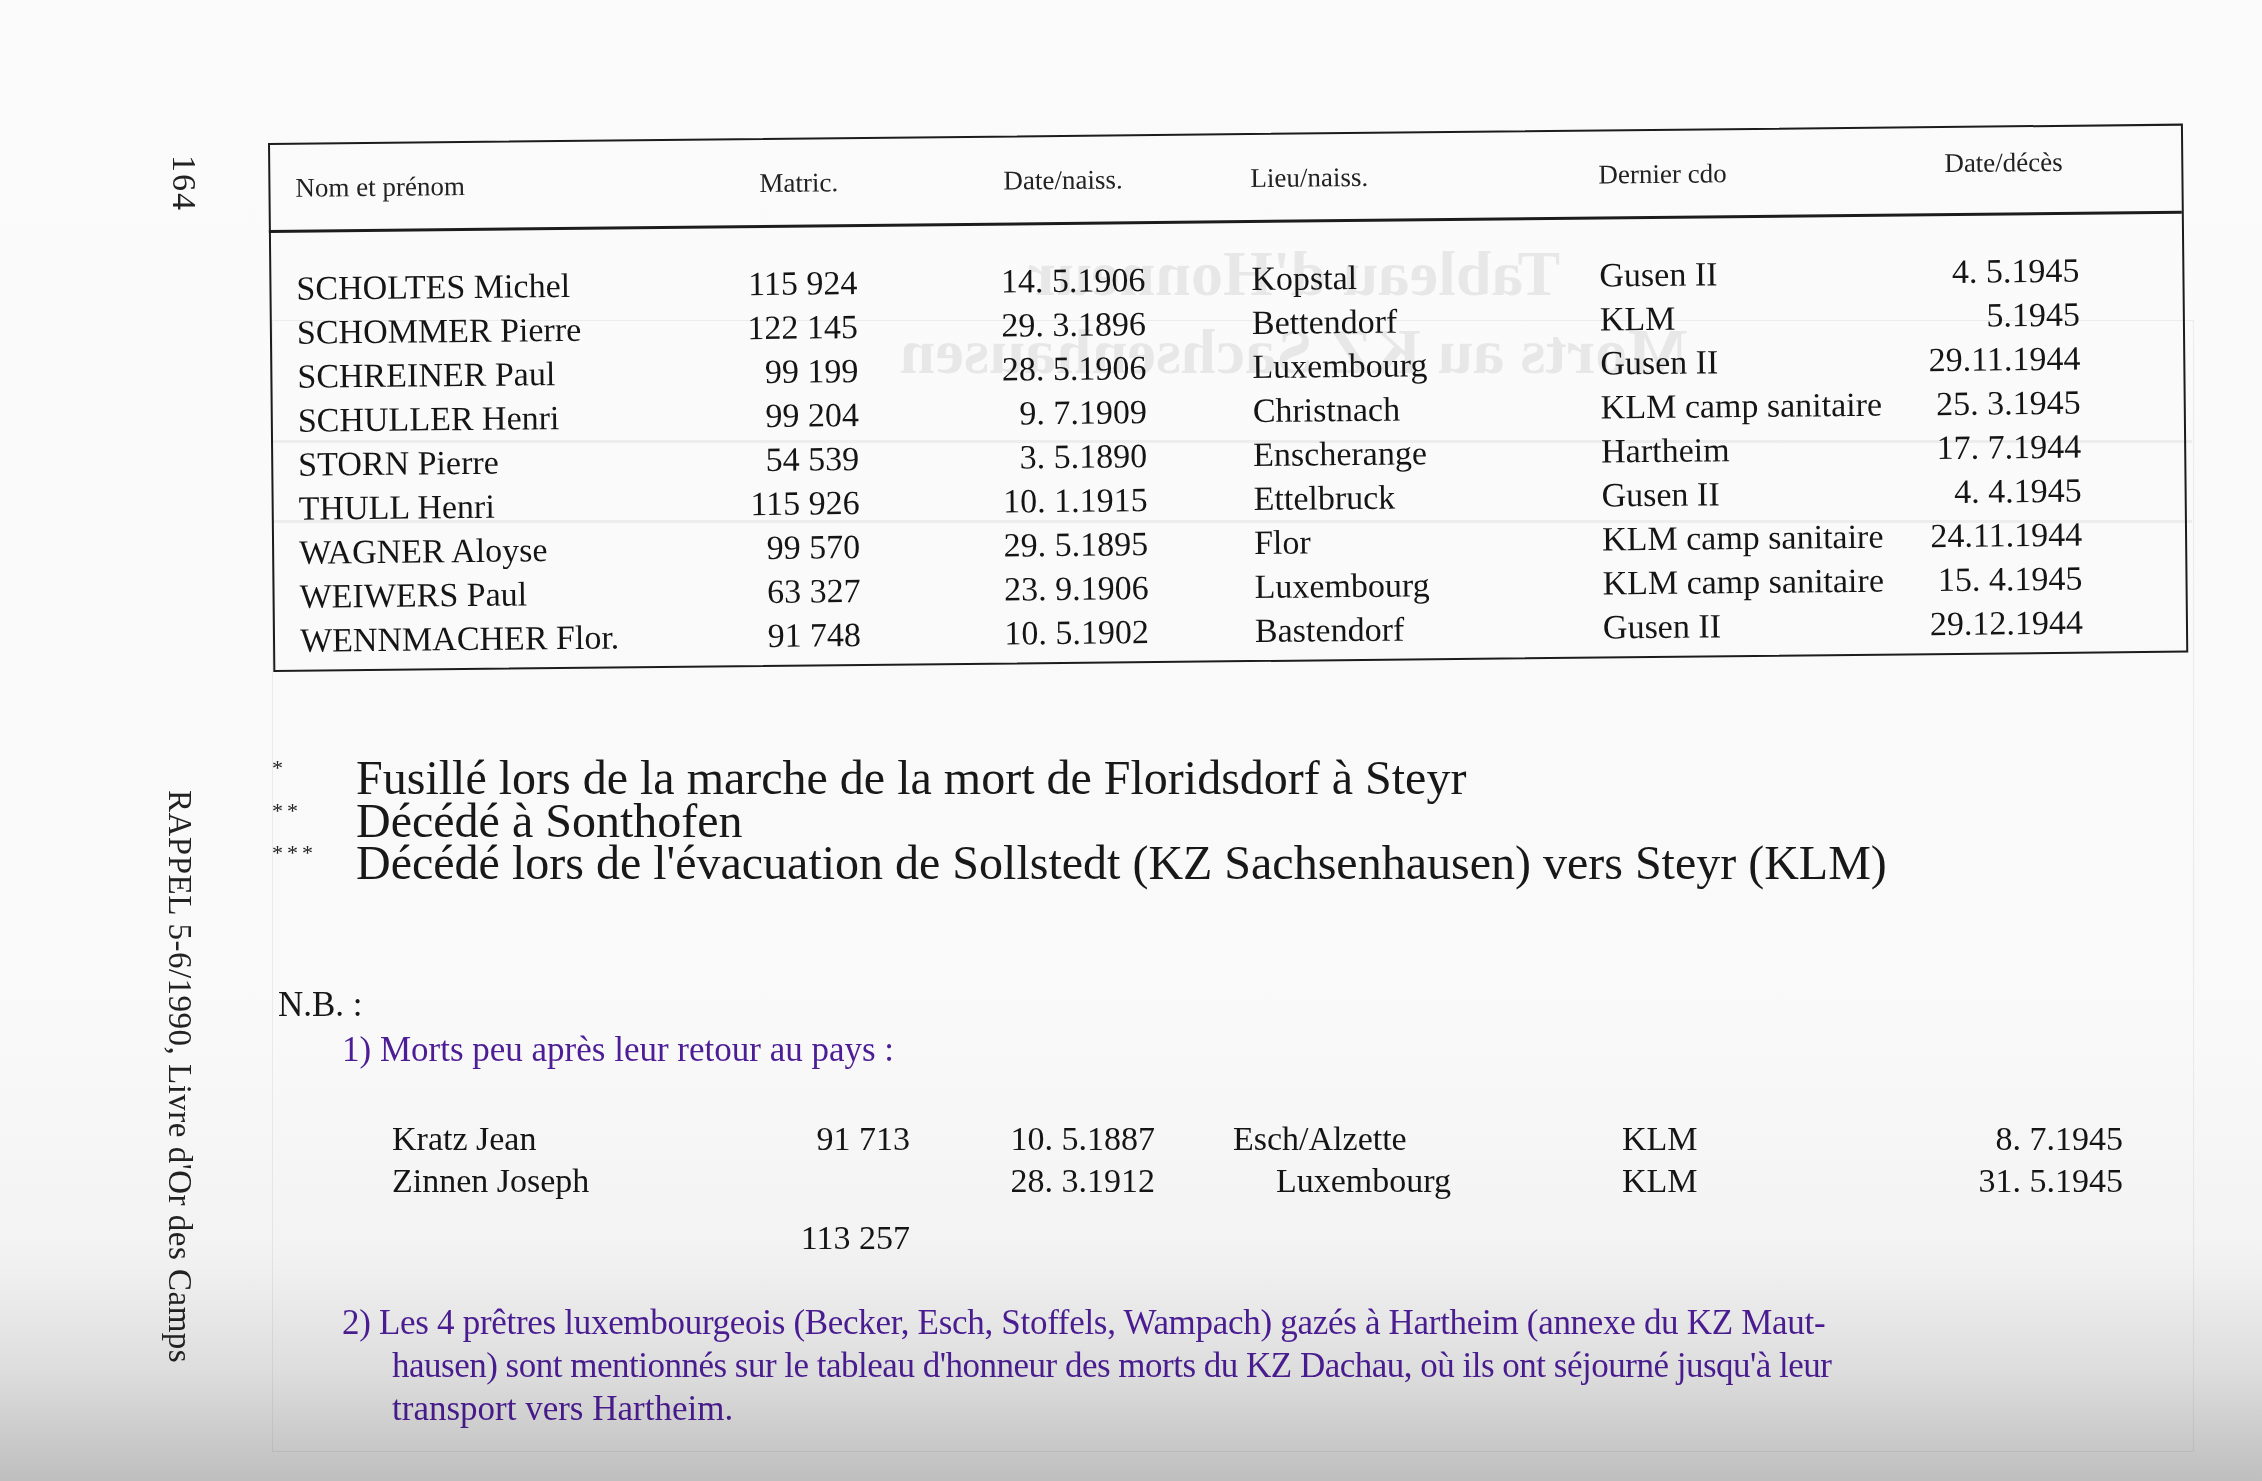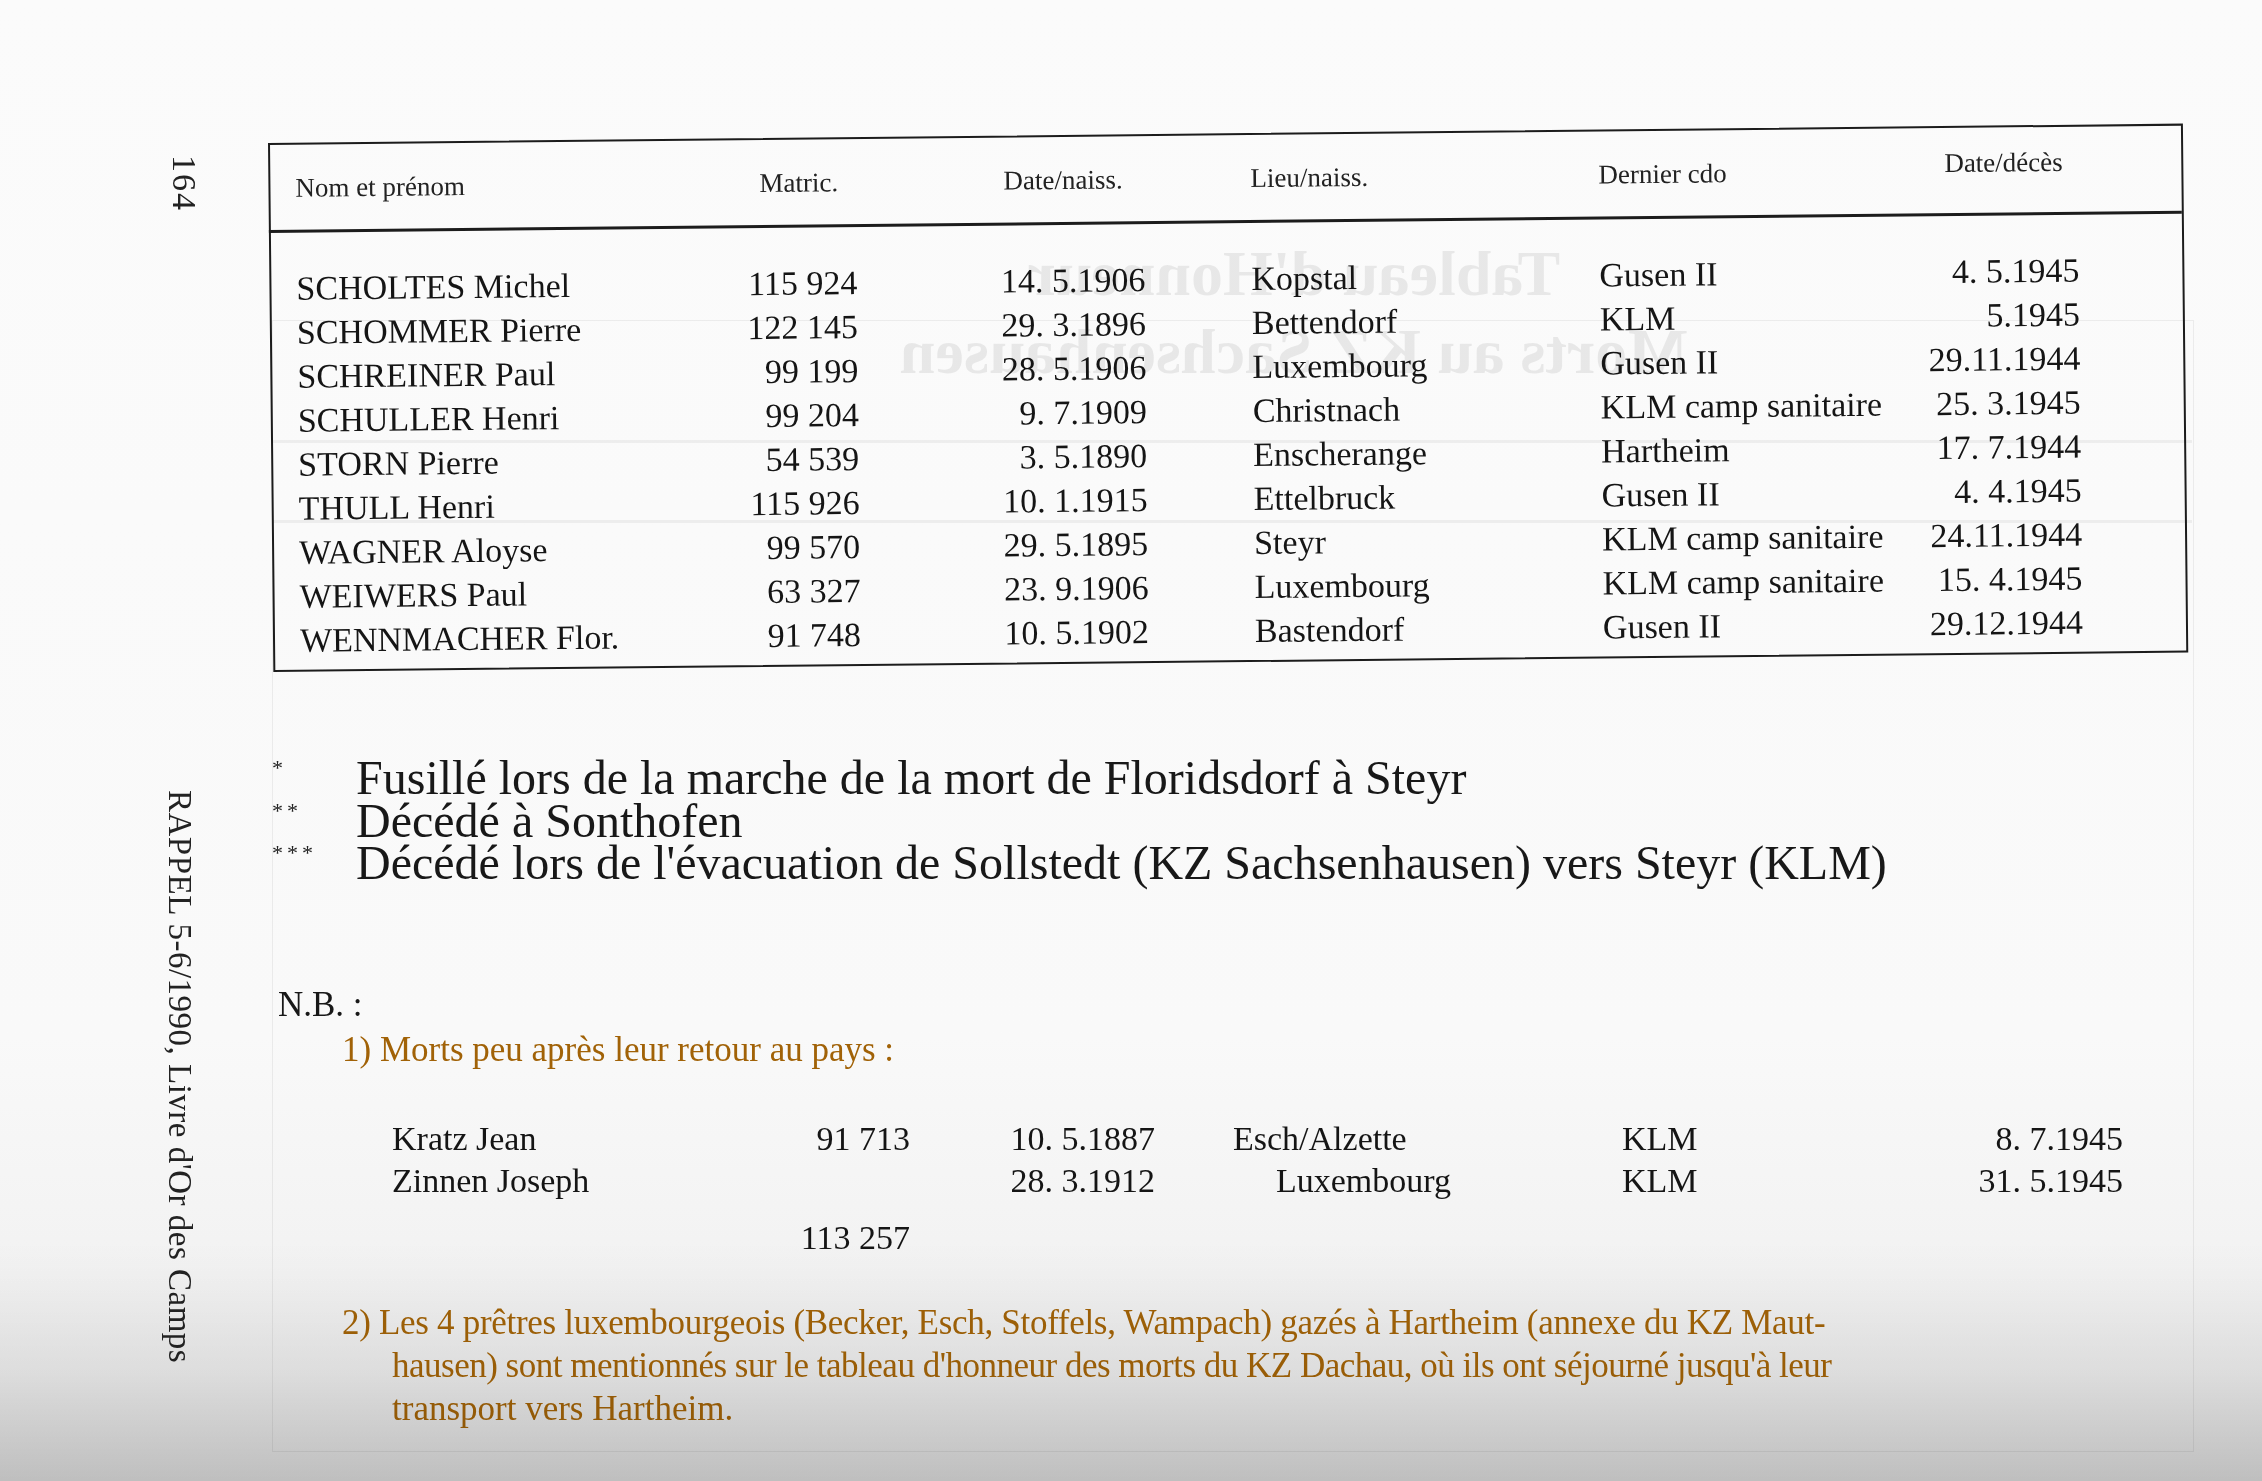--- a/index.html
+++ b/index.html
@@ -51,21 +51,21 @@
   .hcell, .cell {
     position:absolute; white-space:nowrap;
   }
   .hcell { font-size:27px; top:30px; color:#222; }
   .cell { font-size:34px; color:#151515; }
   .right { text-align:right; }
 
   .fn { position:absolute; font-size:48px; white-space:nowrap; color:#181818; }
   .fn-mark { position:absolute; font-size:22px; color:#222; letter-spacing:4px; }
   .nb { position:absolute; font-size:35px; color:#181818; }
-  .para { position:absolute; font-size:35px; white-space:nowrap; color:#a16207; }
+  .para { position:absolute; font-size:35px; white-space:nowrap; color:#4c1d95; }
   .sub { position:absolute; font-size:34px; white-space:nowrap; color:#151515; }
 </style>
 </head>
 <body>
 
 <div class="ghost-frame"></div>
 <div class="ghost-line" style="top:440px"></div>
 <div class="ghost-line" style="top:520px"></div>
 <div class="ghost ghost-title">Tableau d'Honneur<br>Morts au KZ Sachsenhausen</div>
 
@@ -128,21 +128,21 @@
     <div class="cell right" style="left:420px;width:168px;top:347px">115 926</div>
     <div class="cell right" style="left:640px;width:236px;top:347px">10. 1.1915</div>
     <div class="cell" style="left:982px;top:347px">Ettelbruck</div>
     <div class="cell" style="left:1330px;top:347px">Gusen II</div>
     <div class="cell right" style="left:1620px;width:190px;top:347px">4. 4.1945</div>
   </div>
   <div>
     <div class="cell" style="left:27px;top:391px">WAGNER Aloyse</div>
     <div class="cell right" style="left:420px;width:168px;top:391px">99 570</div>
     <div class="cell right" style="left:640px;width:236px;top:391px">29. 5.1895</div>
-    <div class="cell" style="left:982px;top:391px">Steyr</div>
+    <div class="cell" style="left:982px;top:391px">Flor</div>
     <div class="cell" style="left:1330px;top:391px">KLM camp sanitaire</div>
     <div class="cell right" style="left:1620px;width:190px;top:391px">24.11.1944</div>
   </div>
   <div>
     <div class="cell" style="left:27px;top:435px">WEIWERS Paul</div>
     <div class="cell right" style="left:420px;width:168px;top:435px">63 327</div>
     <div class="cell right" style="left:640px;width:236px;top:435px">23. 9.1906</div>
     <div class="cell" style="left:982px;top:435px">Luxembourg</div>
     <div class="cell" style="left:1330px;top:435px">KLM camp sanitaire</div>
     <div class="cell right" style="left:1620px;width:190px;top:435px">15. 4.1945</div>

